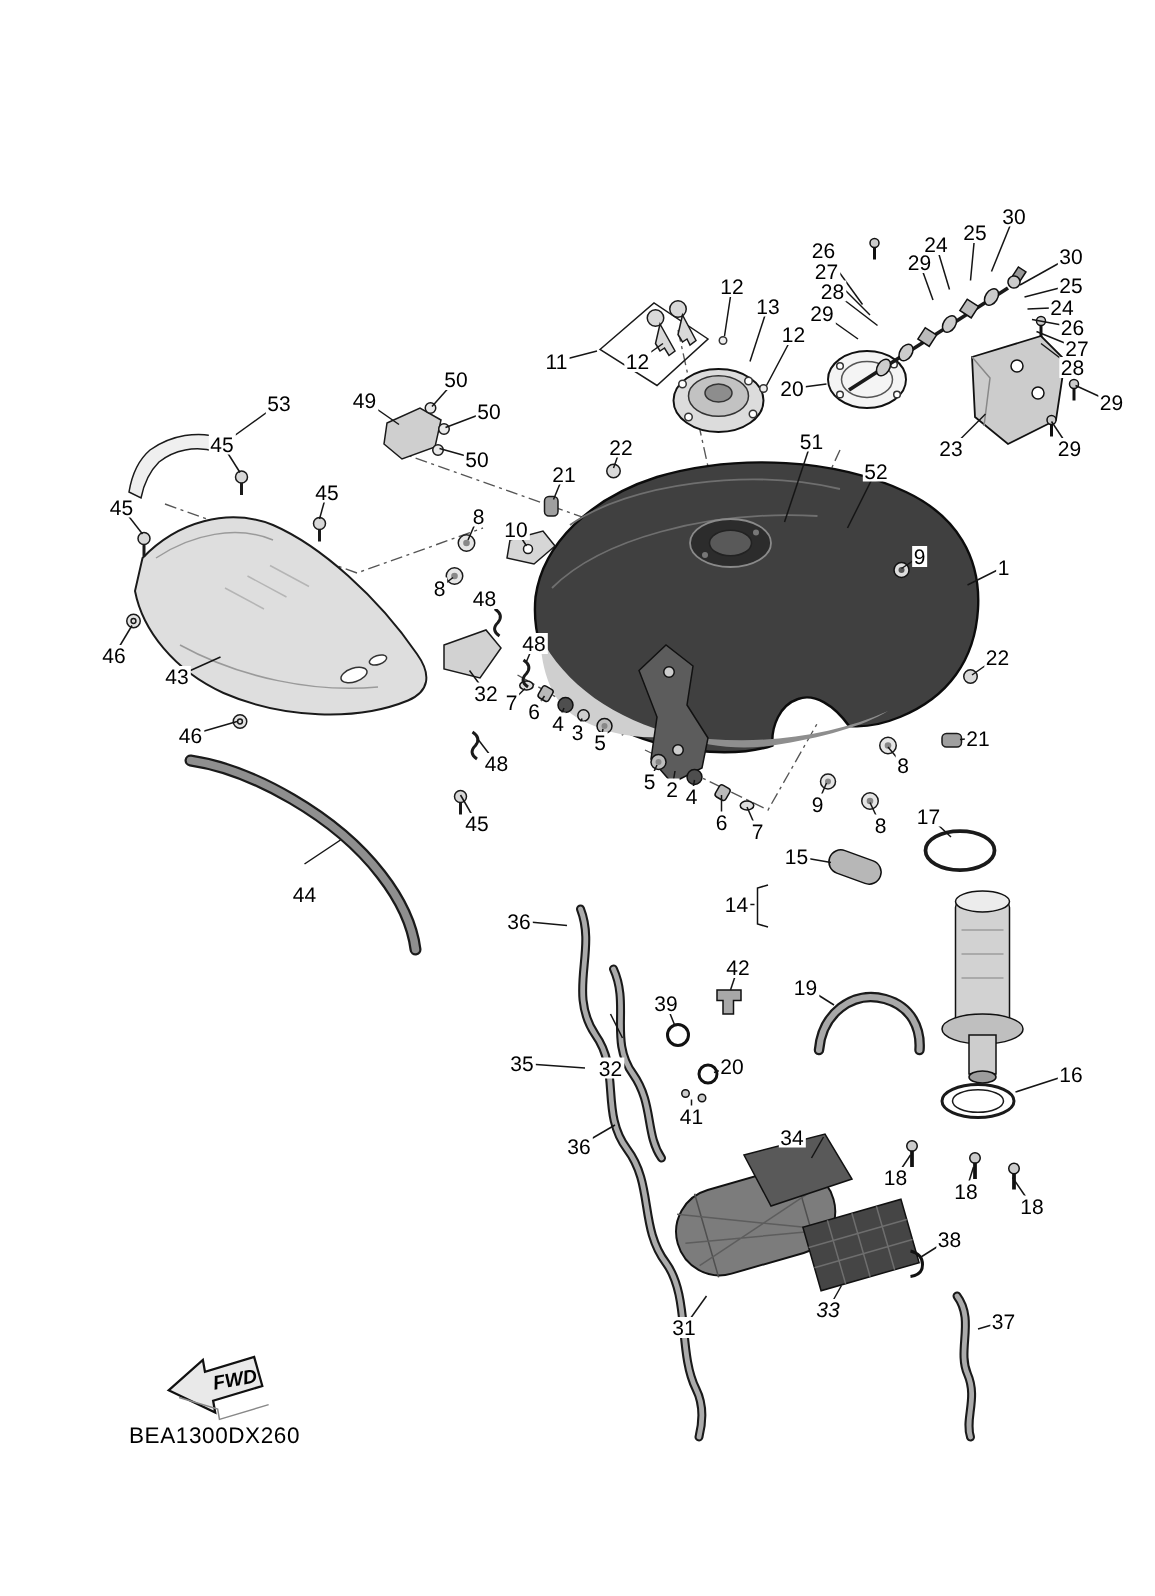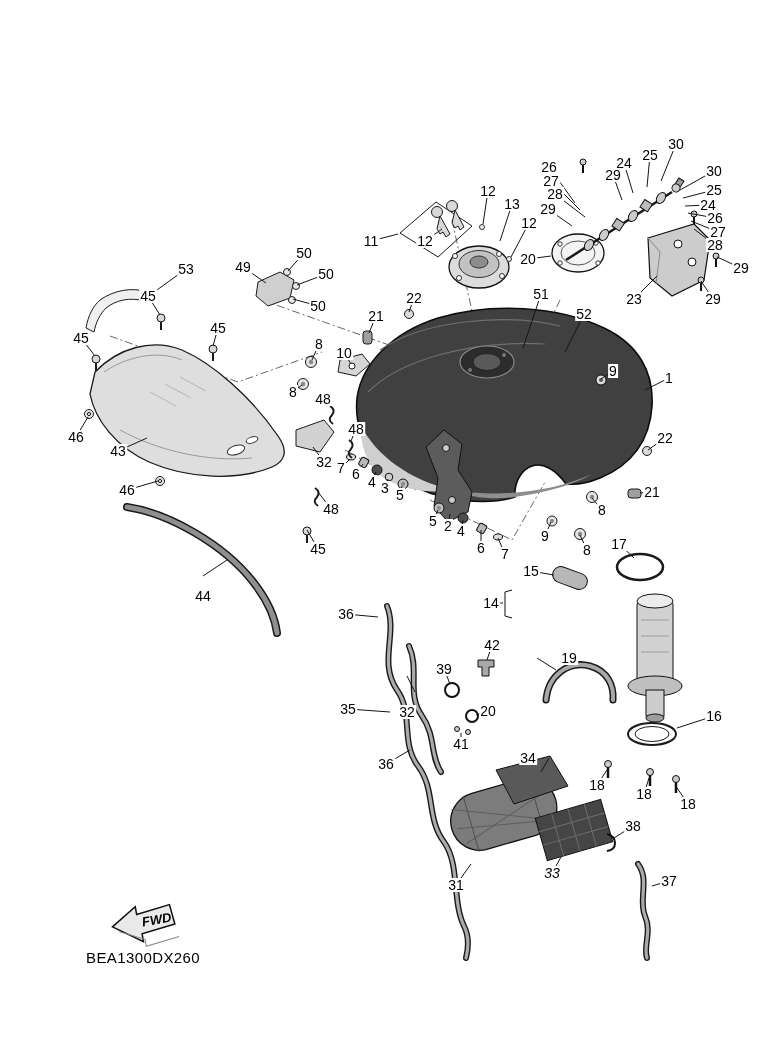--- a/index.html
+++ b/index.html
@@ -445,21 +445,21 @@
       <span class="callout" style="left: 602px; top: 510px;">8</span>
       <span class="callout" style="left: 665px; top: 438px;">22</span>
       <span class="callout" style="left: 652px; top: 492px;">21</span>
       <span class="callout" style="left: 619px; top: 544px;">17</span>
       <span class="callout" style="left: 531px; top: 571px;">15</span>
       <span class="callout" style="left: 491px; top: 603px;">14</span>
       <span class="callout" style="left: 346px; top: 614px;">36</span>
       <span class="callout" style="left: 407px; top: 676px; margin-top: 36px;">32</span>
       <span class="callout" style="left: 444px; top: 669px;">39</span>
       <span class="callout" style="left: 492px; top: 645px;">42</span>
-      <span class="callout" style="left: 537px; top: 658px; margin-left: 32px;">19</span>
+      <span class="callout" style="left: 537px; top: 658px;">19</span>
       <span class="callout" style="left: 348px; top: 709px;">35</span>
       <span class="callout" style="left: 488px; top: 711px;">20</span>
       <span class="callout" style="left: 461px; top: 744px;">41</span>
       <span class="callout" style="left: 386px; top: 764px;">36</span>
       <span class="callout" style="left: 714px; top: 716px;">16</span>
       <span class="callout" style="left: 597px; top: 785px;">18</span>
       <span class="callout" style="left: 644px; top: 794px;">18</span>
       <span class="callout" style="left: 688px; top: 804px;">18</span>
       <span class="callout" style="left: 528px; top: 758px;">34</span>
       <span class="callout" style="left: 633px; top: 826px;">38</span>

